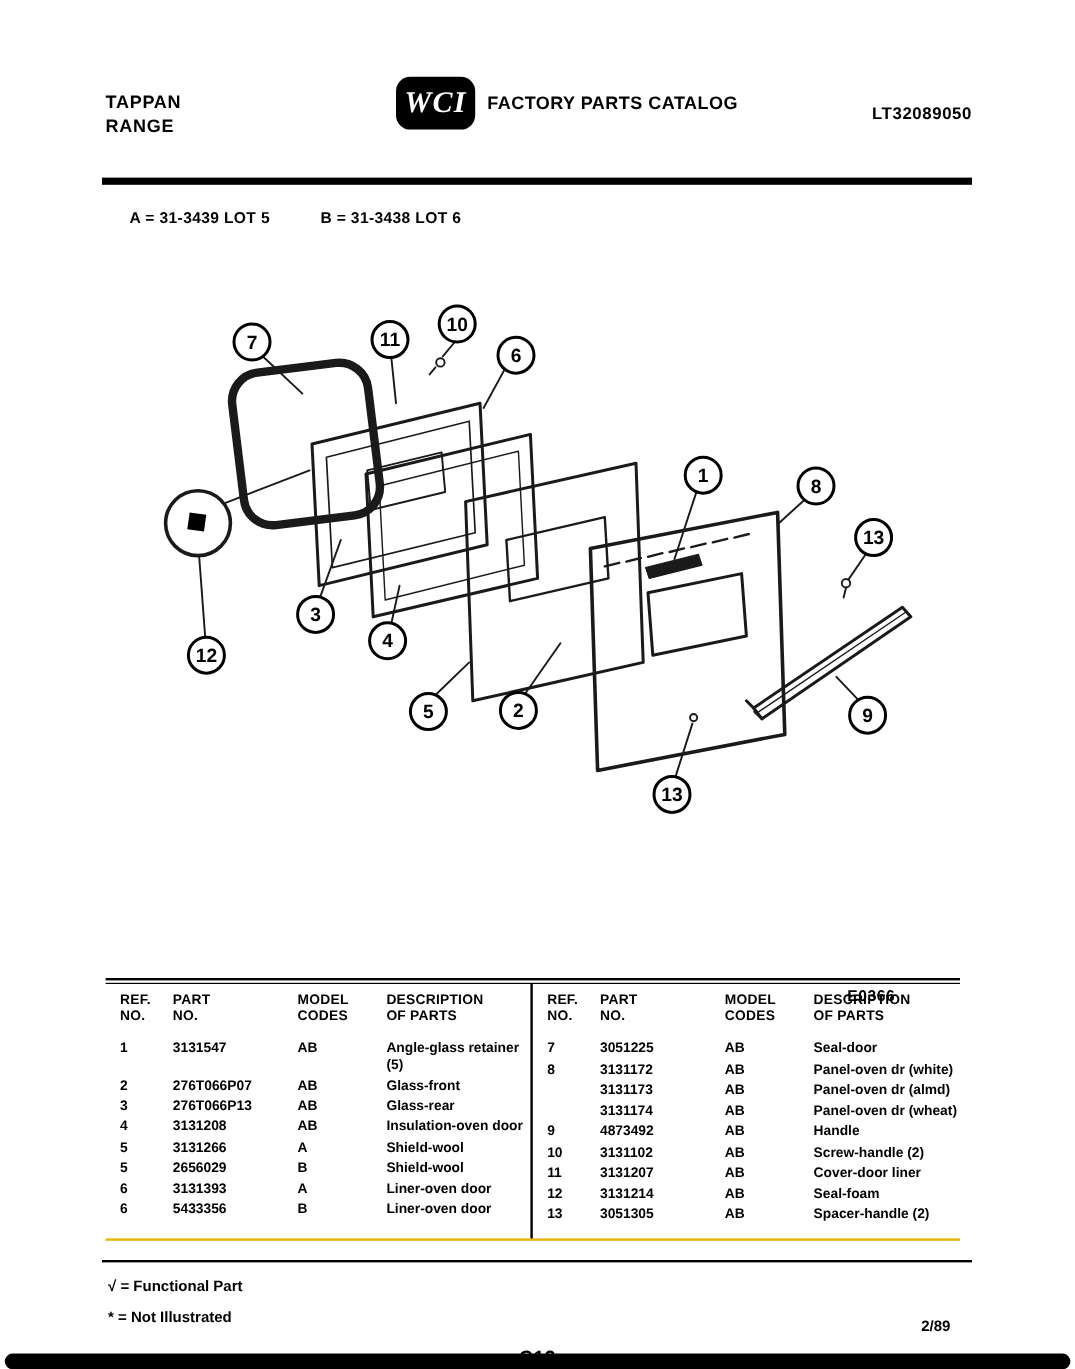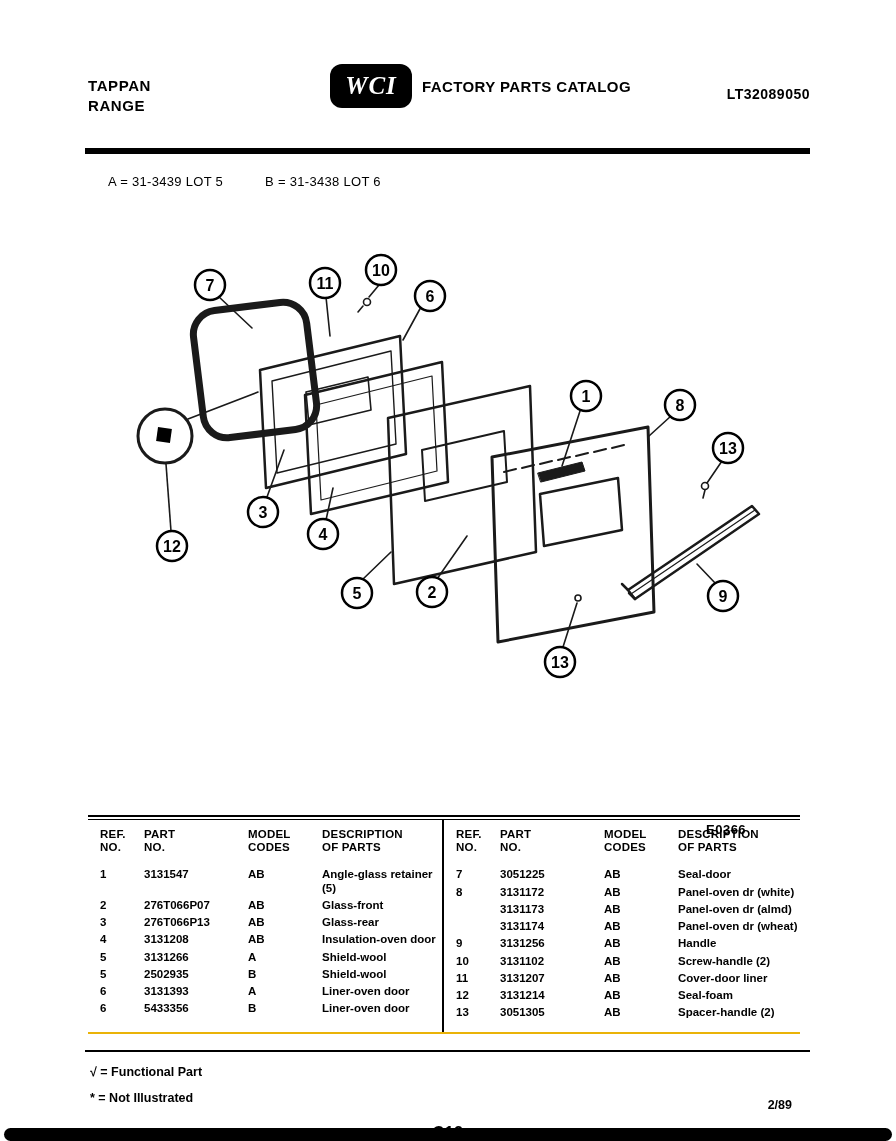--- a/index.html
+++ b/index.html
@@ -7,30 +7,30 @@
   body { font-family:"Liberation Sans", sans-serif; color:#000; }
   .page {
     position:relative; width:896px; height:1141px; background:#ffffff;
     overflow:hidden; margin:0 auto;
   }
 
   
   .brand { position:absolute; left:88px; top:76px; font-weight:bold; font-size:15px;
            line-height:1.35; letter-spacing:0.6px; }
   .logo-block { position:absolute; left:330px; top:64px; display:flex; align-items:center; gap:10px; }
-  .wci-logo { width:82px; height:44px; background:#000; border-radius:12px; color:#fff;
+  .wci-logo { width:66px; height:44px; background:#000; border-radius:12px; color:#fff;
               display:flex; align-items:center; justify-content:center;
               font-family:"Liberation Serif", serif; font-style:italic; font-weight:bold;
               font-size:25px; letter-spacing:1px; }
   .catalog-title { font-weight:bold; font-size:15px; letter-spacing:0.4px; }
   .doc-number { position:absolute; right:86px; top:86px; font-weight:bold; font-size:14px; letter-spacing:0.5px; }
   .header-rule { position:absolute; left:85px; right:86px; top:148px; height:6px; background:#000; }
 
   
-  .models-line { position:absolute; left:108px; top:174px; font-weight:normal; font-size:13px; letter-spacing:0.3px;text-align:right; }
+  .models-line { position:absolute; left:108px; top:174px; font-weight:bold; font-size:13px; letter-spacing:0.3px;text-align:right; }
   .models-line span { margin-right:42px; }
 
   
   .diagram { position:absolute; left:100px; top:240px; width:680px; height:470px; }
   #diagram-svg text { font-family:"Liberation Sans", sans-serif; font-weight:bold; font-size:16px; fill:#000; font-style:normal; }
   .figure-code { position:absolute; left:706px; top:774px; font-weight:bold; font-size:13px; letter-spacing:0.5px;margin-top:48px; }
 
   
   .parts-table { position:absolute; left:88px; top:815px; width:712px; }
   .double-rule { height:5px; border-top:2px solid #000; border-bottom:1px solid #000; }
@@ -231,21 +231,21 @@
             <div class="cell body desc">Glass-rear</div>
             <div class="cell body ref">4</div>
             <div class="cell body part">3131208</div>
             <div class="cell body codes">AB</div>
             <div class="cell body desc">Insulation-oven door</div>
             <div class="cell body ref">5</div>
             <div class="cell body part">3131266</div>
             <div class="cell body codes">A</div>
             <div class="cell body desc">Shield-wool</div>
             <div class="cell body ref">5</div>
-            <div class="cell body part">2502935</div>
+            <div class="cell body part">2656029</div>
             <div class="cell body codes">B</div>
             <div class="cell body desc">Shield-wool</div>
             <div class="cell body ref">6</div>
             <div class="cell body part">3131393</div>
             <div class="cell body codes">A</div>
             <div class="cell body desc">Liner-oven door</div>
             <div class="cell body ref">6</div>
             <div class="cell body part">5433356</div>
             <div class="cell body codes">B</div>
             <div class="cell body desc">Liner-oven door</div>
@@ -267,21 +267,21 @@
             <div class="cell body desc">Panel-oven dr (white)</div>
             <div class="cell body ref"></div>
             <div class="cell body part">3131173</div>
             <div class="cell body codes">AB</div>
             <div class="cell body desc">Panel-oven dr (almd)</div>
             <div class="cell body ref"></div>
             <div class="cell body part">3131174</div>
             <div class="cell body codes">AB</div>
             <div class="cell body desc">Panel-oven dr (wheat)</div>
             <div class="cell body ref">9</div>
-            <div class="cell body part">3131256</div>
+            <div class="cell body part">4873492</div>
             <div class="cell body codes">AB</div>
             <div class="cell body desc">Handle</div>
             <div class="cell body ref">10</div>
             <div class="cell body part">3131102</div>
             <div class="cell body codes">AB</div>
             <div class="cell body desc">Screw-handle (2)</div>
             <div class="cell body ref">11</div>
             <div class="cell body part">3131207</div>
             <div class="cell body codes">AB</div>
             <div class="cell body desc">Cover-door liner</div>

